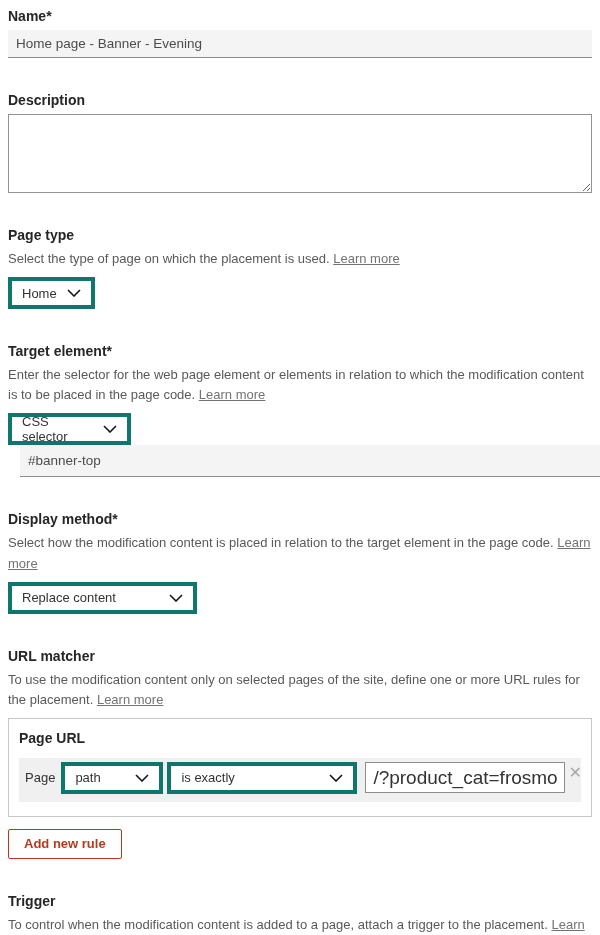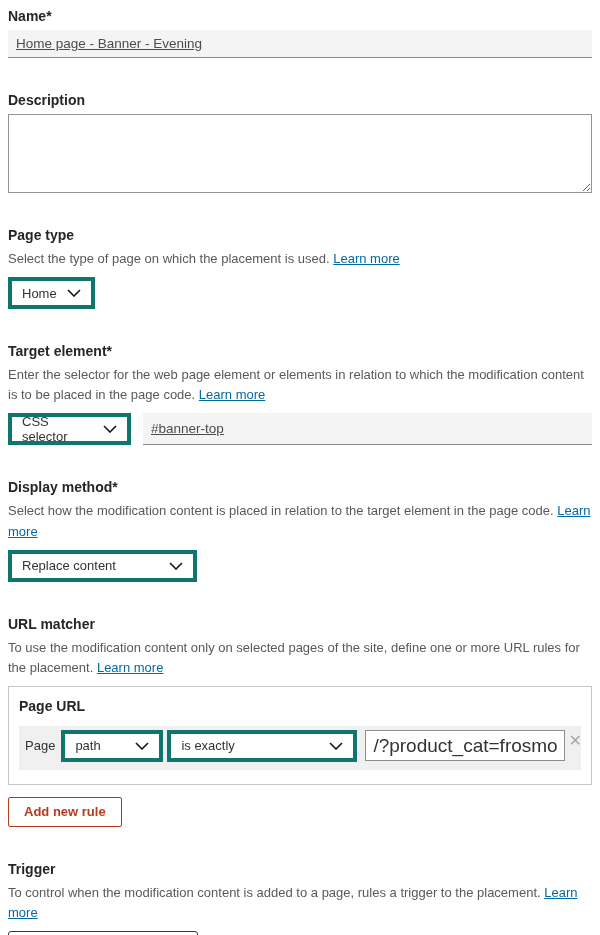--- a/index.html
+++ b/index.html
@@ -22,40 +22,39 @@
     margin-bottom: 6px;
   }
   .help {
     font-size: 13px;
     color: #595959;
     line-height: 1.55;
     margin: 0 0 8px 0;
     max-width: 584px;
   }
   .help a {
-    color: #0369a1;
+    color: #737373;
     text-decoration: underline;
     cursor: pointer;
     margin-top: 20px;
   }
 
   
   .text-input {
     display: block;
     width: 100%;
     height: 28px;
     background: #f4f4f4;
     border: none;
     border-bottom: 1px solid #8d8d8d;
     padding: 0 8px;
     font-family: "Liberation Sans", sans-serif;
     font-size: 13.5px;
     color: #4c4c4c;
     outline: none;
-    text-decoration: underline;
   }
 
   textarea.description {
     display: block;
     width: 100%;
     height: 79px;
     border: 1px solid #949494;
     background: #fff;
     resize: both;
     font-family: "Liberation Sans", sans-serif;
@@ -80,21 +79,21 @@
     user-select: none;
     flex: 0 0 auto;
   }
   .select .chev { flex: 0 0 auto; margin-left: 10px; display: inline-flex; }
   .w-pagetype { width: 87px; }
   .w-css      { width: 123px; }
   .w-display  { width: 189px; }
   .w-path     { width: 102px; }
   .w-operator { width: 190px; }
 
-  .inline-row { display: flex; align-items: flex-start; }
+  .inline-row { display: flex; align-items: flex-start; flex-direction: column; }
 
   .target-value {
     flex: 1 1 auto;
     margin-left: 12px;
     height: 32px;
   }
 
   
   .card {
     border: 1px solid #c6c6c6;
@@ -254,17 +253,17 @@
         <input class="url-input" type="text" value="/?product_cat=frosmo-pets" style="">
         <span class="rule-close">✕</span>
       </div>
     </div>
 
     <button class="btn-outline-danger">Add new rule</button>
   </div>
 
   <div class="section">
     <label class="field-label">Trigger</label>
-    <p class="help"><span>To control when the modification content is added to a page, rules a trigger to the placement.</span> <a>Learn more</a></p>
+    <p class="help"><span>To control when the modification content is added to a page, attach a trigger to the placement.</span> <a>Learn more</a></p>
     <button class="btn-outline-navy">Evening 18:00 to midnight</button>
   </div>
 
 </div>
 
 </body></html>

